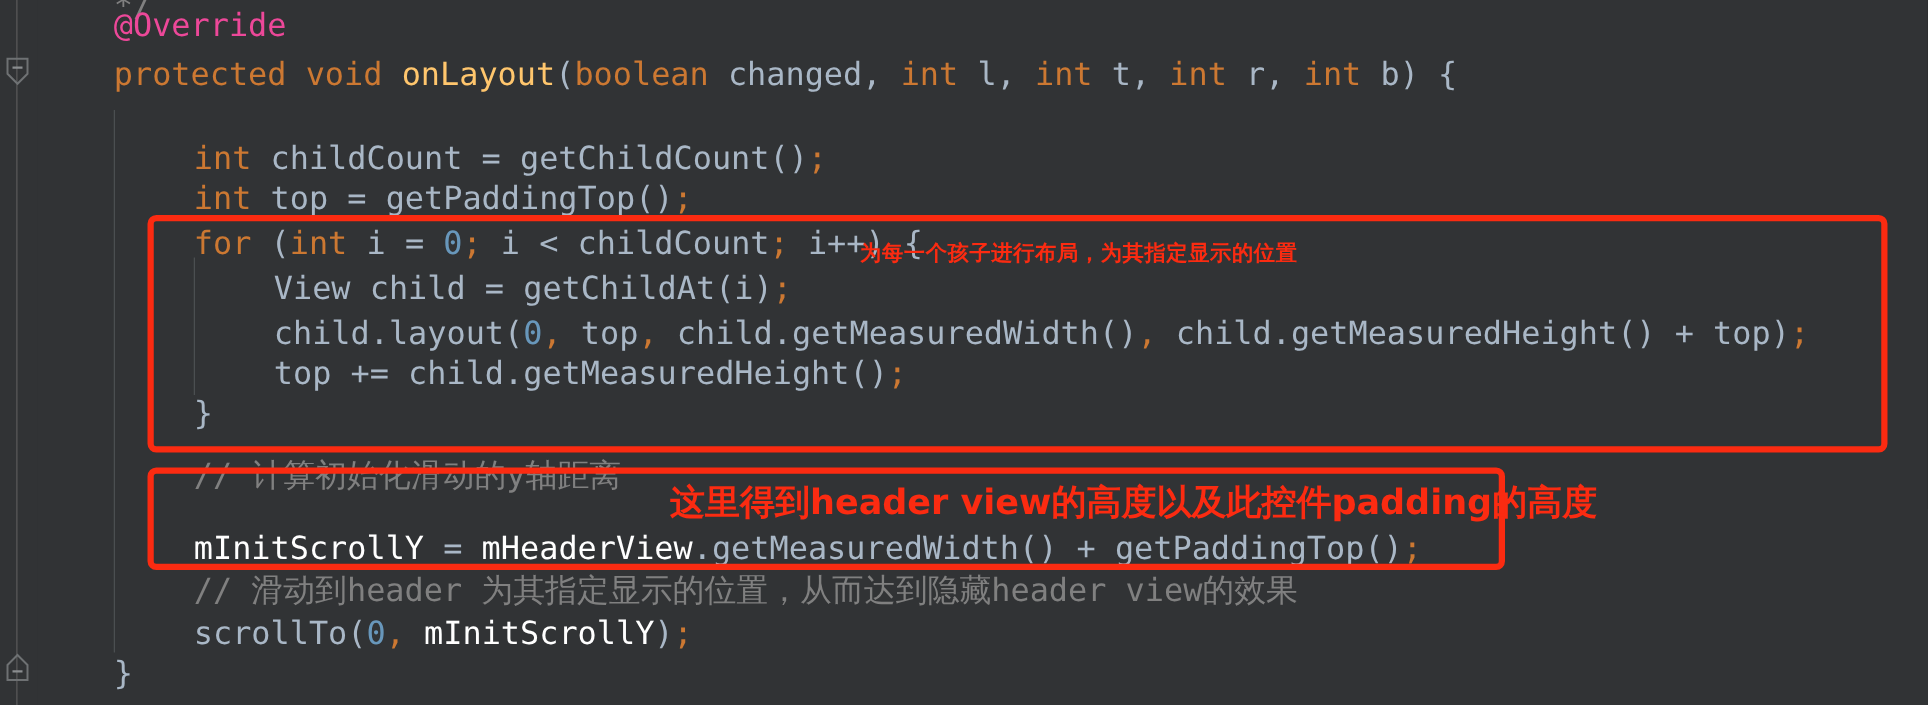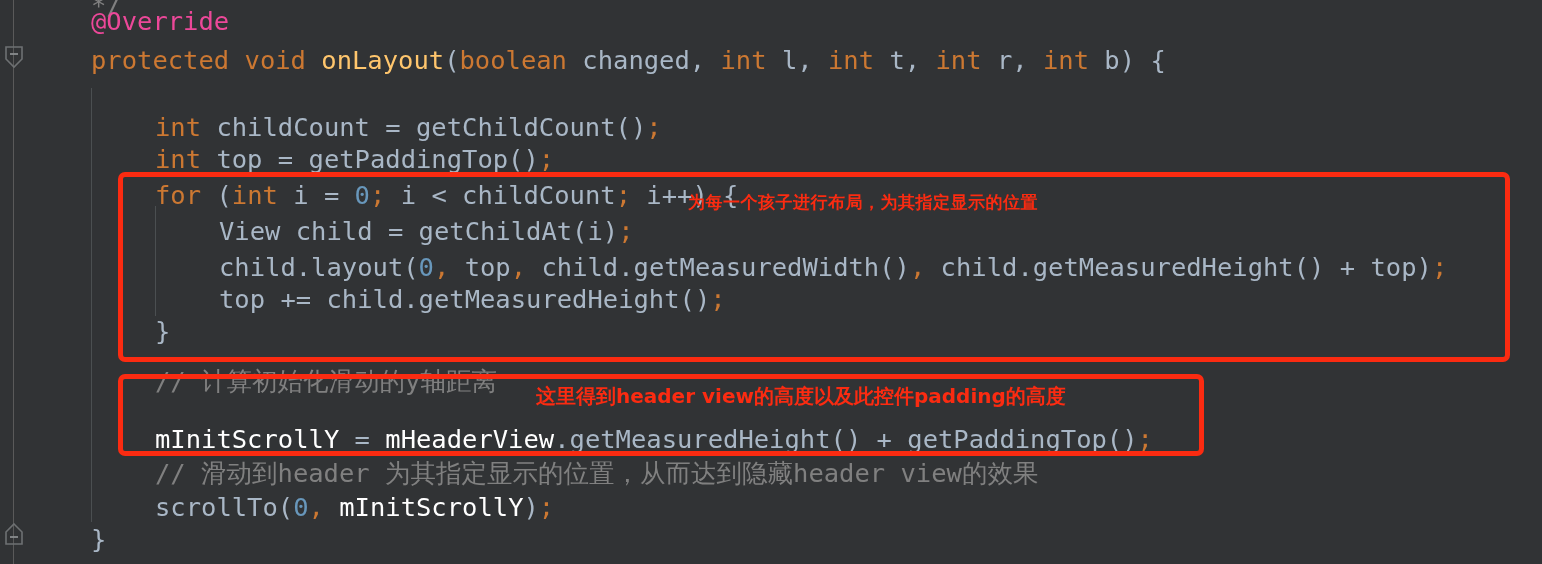--- a/index.html
+++ b/index.html
@@ -95,21 +95,21 @@
   
   .rednote {
     position: absolute;
     color: #fb2b11;
     font-family: "DejaVu Sans", sans-serif;
     font-weight: bold;
     white-space: pre;
     z-index: 6;
   }
   #note-layout  { font-size: 17px; letter-spacing: 0.5px; }
-  #note-header  { font-size: 20px; letter-spacing: 0px; }
+  #note-header  { font-size: 28px; letter-spacing: 0px; }
 </style>
 </head>
 <body>
 
 <div id="editor">
 
   <div id="gutter">
     <div id="gutter-rule"></div>
 
     <div class="fold-marker" style="top:44px;">
@@ -135,21 +135,21 @@
       <div class="line" style="top: 3px; padding-left: 91px;"><span class="ann">@Override</span></div>
       <div class="line" style="top: 42px; padding-left: 91px;"><span class="kw">protected</span><span class="id"> </span><span class="kw">void</span><span class="id"> </span><span class="mth">onLayout</span><span class="id">(</span><span class="kw">boolean</span><span class="id"> changed, </span><span class="kw">int</span><span class="id"> l, </span><span class="kw">int</span><span class="id"> t, </span><span class="kw">int</span><span class="id"> r, </span><span class="kw">int</span><span class="id"> b) {</span></div>
       <div class="line" style="top: 109px; padding-left: 155px;"><span class="kw">int</span><span class="id"> childCount = getChildCount()</span><span class="semi">;</span></div>
       <div class="line" style="top: 141px; padding-left: 155px;"><span class="kw">int</span><span class="id"> top = getPaddingTop()</span><span class="semi">;</span></div>
       <div class="line" style="top: 177px; padding-left: 155px;"><span class="kw">for</span><span class="id"> (</span><span class="kw">int</span><span class="id"> i = </span><span class="num">0</span><span class="semi">;</span><span class="id"> i &lt; childCount</span><span class="semi">;</span><span class="id"> i++) {</span></div>
       <div class="line" style="top: 213px; padding-left: 219px;"><span class="id">View child = getChildAt(i)</span><span class="semi">;</span></div>
       <div class="line" style="top: 249px; padding-left: 219px;"><span class="id">child.layout(</span><span class="num">0</span><span class="semi">,</span><span class="id"> top</span><span class="semi">,</span><span class="id"> child.getMeasuredWidth()</span><span class="semi">,</span><span class="id"> child.getMeasuredHeight() + top)</span><span class="semi">;</span></div>
       <div class="line" style="top: 281px; padding-left: 219px;"><span class="id">top += child.getMeasuredHeight()</span><span class="semi">;</span></div>
       <div class="line" style="top: 313px; padding-left: 155px;"><span class="id">}</span></div>
       <div class="line" style="top: 363px; padding-left: 155px;"><span class="cmt">// 计算初始化滑动的y轴距离</span></div>
-      <div class="line" style="top: 421px; padding-left: 155px;"><span class="fld">mInitScrollY</span><span class="id"> = </span><span class="fld">mHeaderView</span><span class="id">.getMeasuredHeight() + getPaddingTop()</span><span class="semi">;</span></div>
+      <div class="line" style="top: 421px; padding-left: 155px;"><span class="fld">mInitScrollY</span><span class="id"> = </span><span class="fld">mHeaderView</span><span class="id">.getMeasuredWidth() + getPaddingTop()</span><span class="semi">;</span></div>
       <div class="line" style="top: 455px; padding-left: 155px;"><span class="cmt">// 滑动到header 为其指定显示的位置，从而达到隐藏header view的效果</span></div>
       <div class="line" style="top: 489px; padding-left: 155px;"><span class="id">scrollTo(</span><span class="num">0</span><span class="semi">,</span><span class="id"> </span><span class="fld">mInitScrollY</span><span class="id">)</span><span class="semi">;</span></div>
       <div class="line" style="top: 521px; padding-left: 91px;"><span class="id">}</span></div>
     </div>
 
   <div id="boxes">
       <div class="redbox" style="left: 118px; top: 172px; width: 1392px; height: 190px;"></div>
       <div class="redbox" style="left: 118px; top: 374px; width: 1086px; height: 82px;"></div>
     </div>
 

